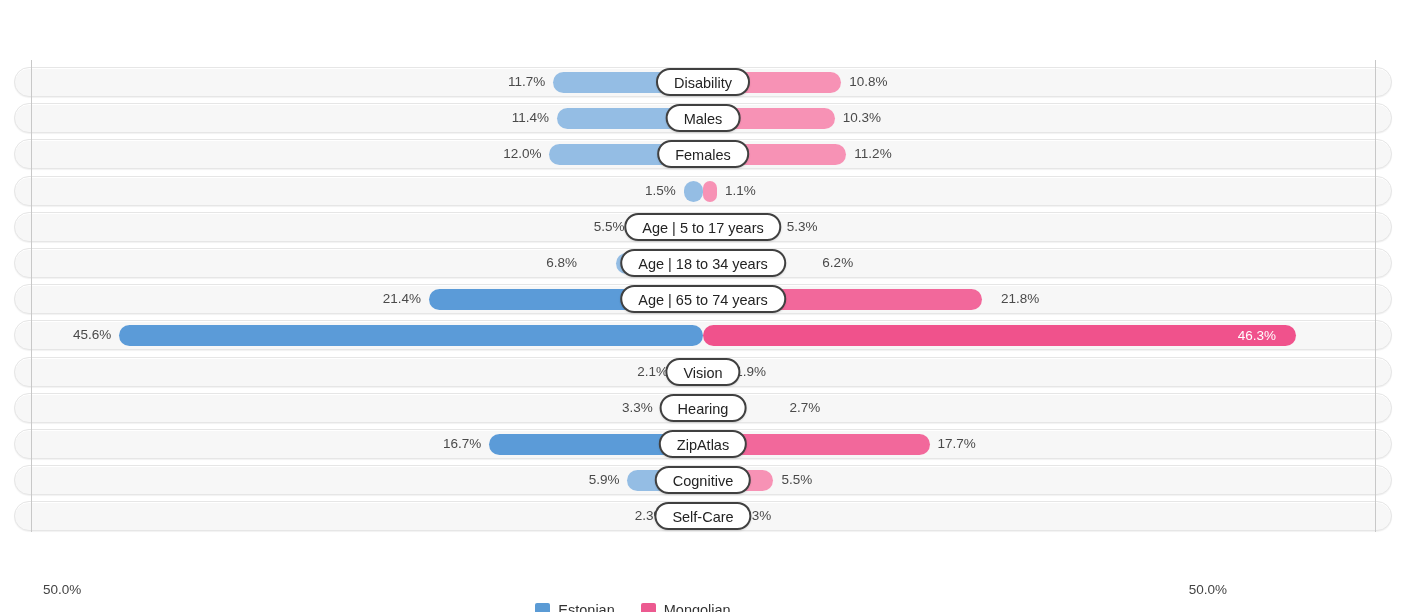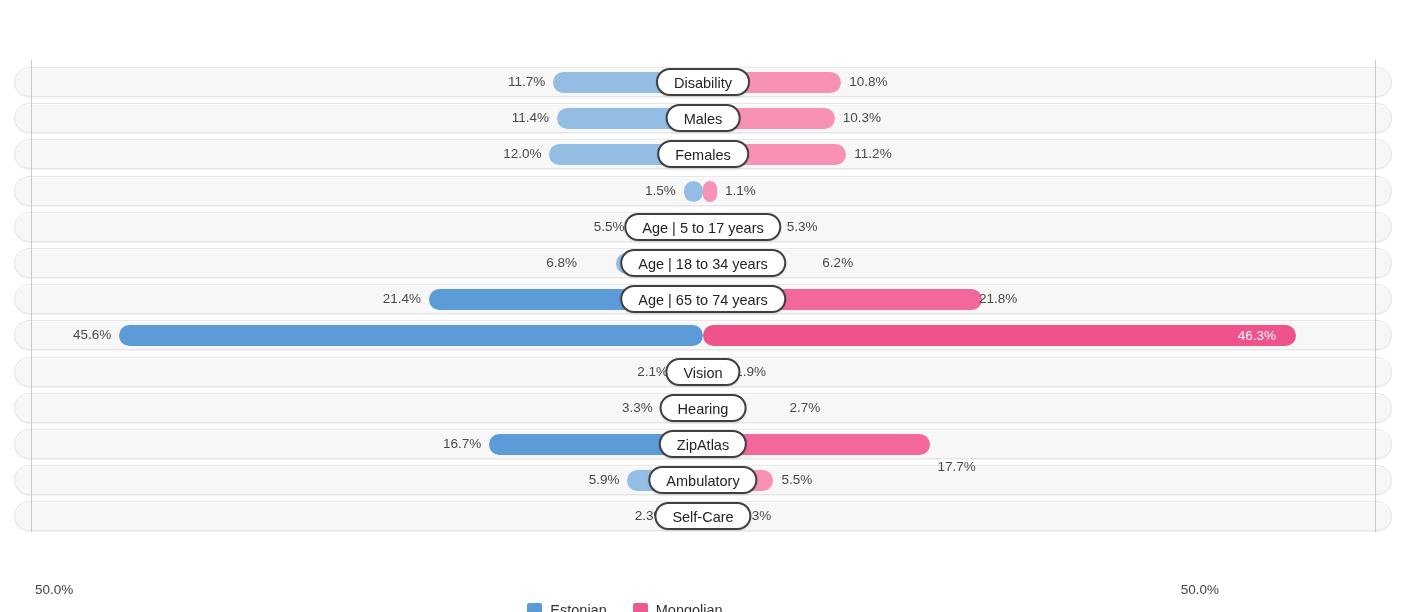--- a/index.html
+++ b/index.html
@@ -121,21 +121,21 @@
     font-size: 14.5px;
     color: #232323;
     white-space: nowrap;
     z-index: 4;
     box-shadow: 0 1px 2px rgba(0,0,0,.13);
   }
 
   
   .footer {
     position: absolute;
-    left: 0; bottom: 0;
+    left: 8px; bottom: 0;
     width: 1250px; height: 40px;
   }
   .tick {
     position: absolute;
     top: 10px;
     font-size: 13.5px;
     color: #444;
   }
   .tick-left  { left: 35px; }
   .tick-right { right: 31px; }
@@ -214,21 +214,21 @@
           <div class="bar bar-right" style="width: 79.36px; background: rgb(247, 146, 181);"></div>
           <div class="val val-left" style="right: 829px;">6.8%</div>
           <div class="val val-right" style="left: 790.36px; margin-left: 32px;">6.2%</div>
           <div class="pill">Age | 18 to 34 years</div>
         </div>
         <div class="row">
           <div class="track"></div>
           <div class="bar bar-left" style="width: 273.92px; background: rgb(91, 155, 216);"></div>
           <div class="bar bar-right" style="width: 279.04px; background: rgb(242, 104, 155);"></div>
           <div class="val val-left" style="right: 984.92px;">21.4%</div>
-          <div class="val val-right" style="left: 979px;">21.8%</div>
+          <div class="val val-right" style="left: 1001px;">21.8%</div>
           <div class="pill">Age | 65 to 74 years</div>
         </div>
         <div class="row">
           <div class="track"></div>
           <div class="bar bar-left" style="width: 583.68px; background: rgb(91, 155, 216);"></div>
           <div class="bar bar-right" style="width: 592.64px; background: rgb(240, 82, 140);"></div>
           <div class="val val-left" style="right: 1294.68px;">45.6%</div>
           <div class="val val-right inside" style="left: 1237.64px;">46.3%</div>
         </div>
         <div class="row">
@@ -245,30 +245,30 @@
           <div class="bar bar-right" style="width: 34.56px; background: rgb(247, 146, 181);"></div>
           <div class="val val-left" style="right: 753.24px;">3.3%</div>
           <div class="val val-right" style="left: 745.56px; margin-left: 44px;">2.7%</div>
           <div class="pill">Hearing</div>
         </div>
         <div class="row">
           <div class="track"></div>
           <div class="bar bar-left" style="width: 213.76px; background: rgb(91, 155, 216);"></div>
           <div class="bar bar-right" style="width: 226.56px; background: rgb(242, 104, 155);"></div>
           <div class="val val-left" style="right: 924.76px;">16.7%</div>
-          <div class="val val-right" style="left: 937.56px; margin-top: 23px;">17.7%</div>
+          <div class="val val-right" style="left: 937.56px;">17.7%</div>
           <div class="pill">ZipAtlas</div>
         </div>
         <div class="row">
           <div class="track"></div>
           <div class="bar bar-left" style="width: 75.52px; background: rgb(148, 189, 228);"></div>
           <div class="bar bar-right" style="width: 70.4px; background: rgb(247, 146, 181);"></div>
           <div class="val val-left" style="right: 786.52px;">5.9%</div>
           <div class="val val-right" style="left: 781.4px;">5.5%</div>
-          <div class="pill">Ambulatory</div>
+          <div class="pill">Cognitive</div>
         </div>
         <div class="row">
           <div class="track"></div>
           <div class="bar bar-left" style="width: 29.44px; background: rgb(148, 189, 228);"></div>
           <div class="bar bar-right" style="width: 29.44px; background: rgb(247, 146, 181);"></div>
           <div class="val val-left" style="right: 740.44px;">2.3%</div>
           <div class="val val-right" style="left: 740.44px;">2.3%</div>
           <div class="pill">Self-Care</div>
         </div>
       </div>

